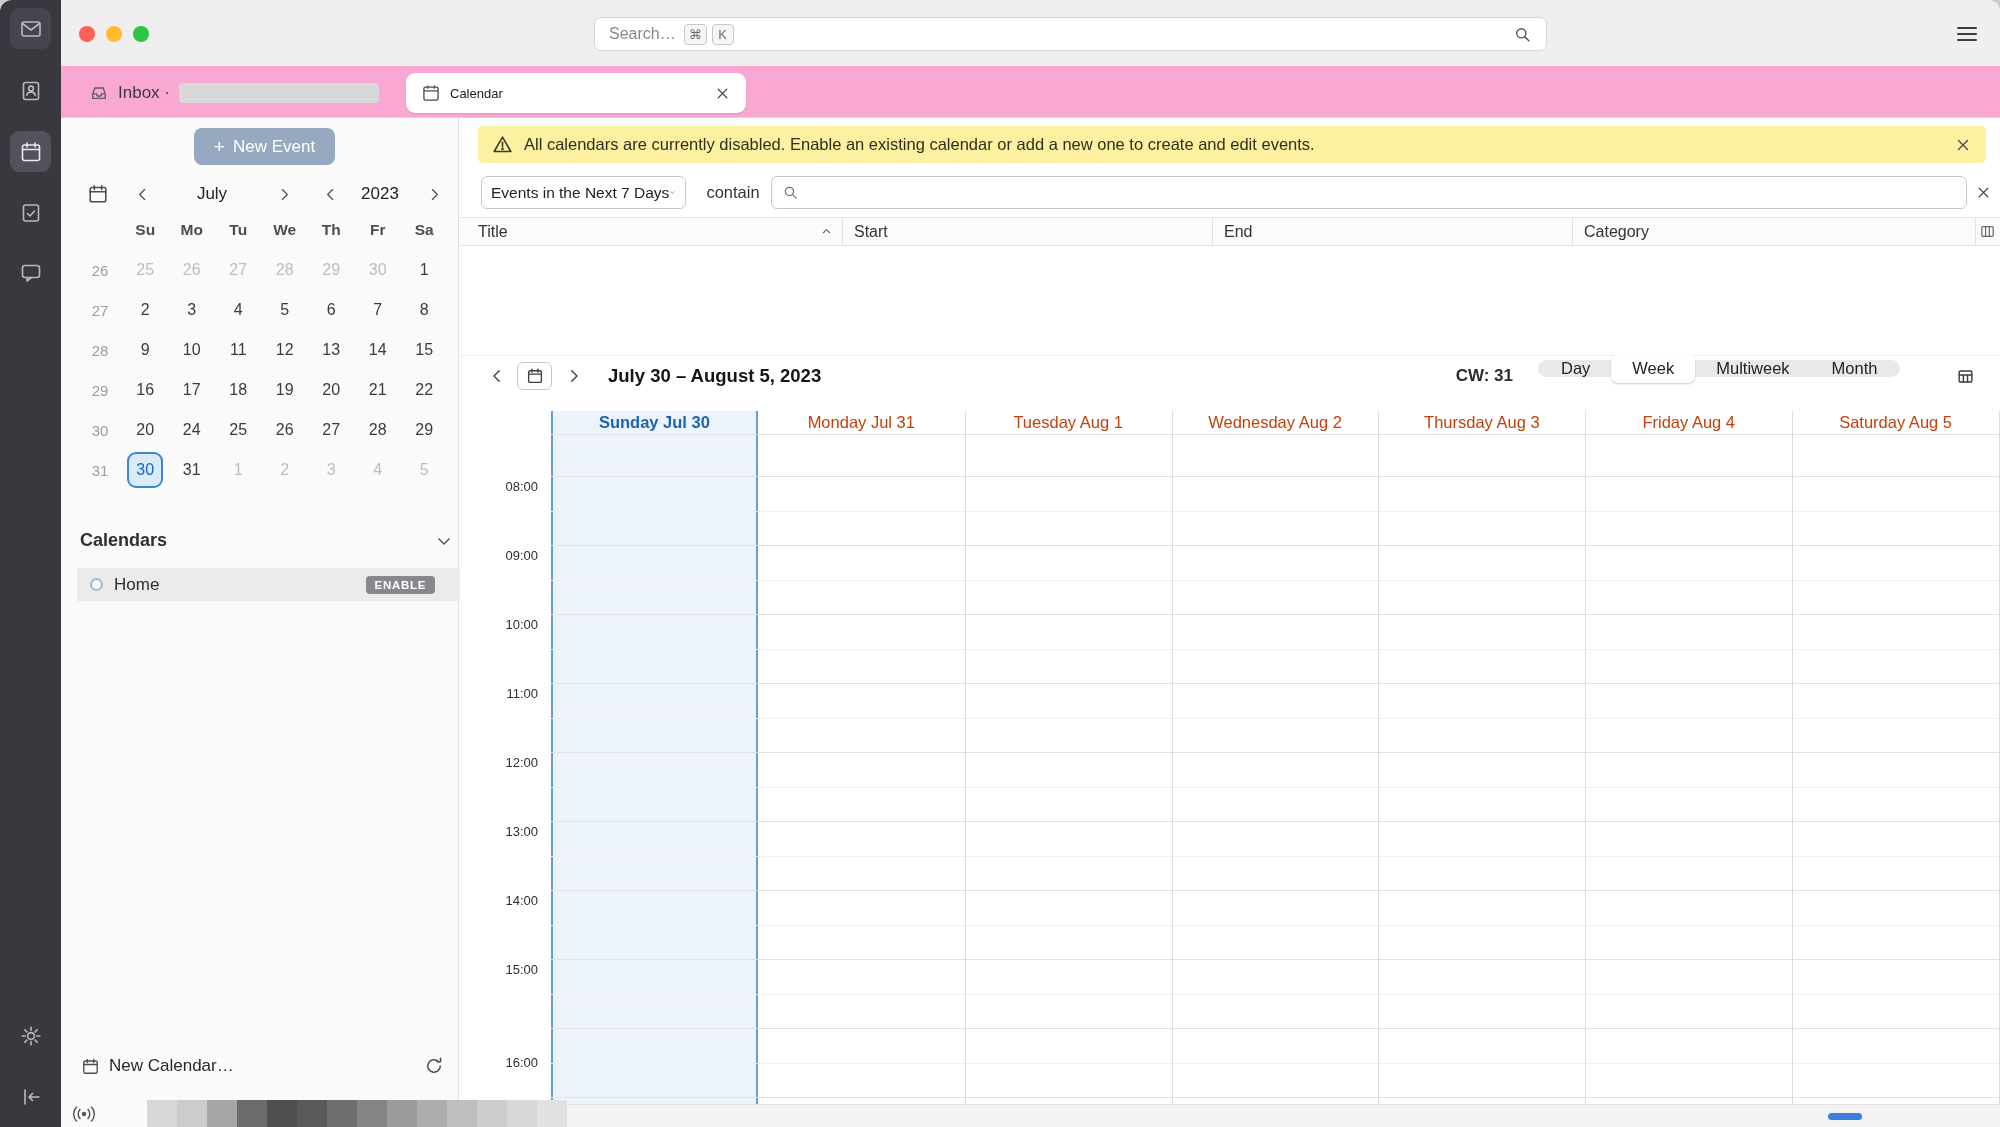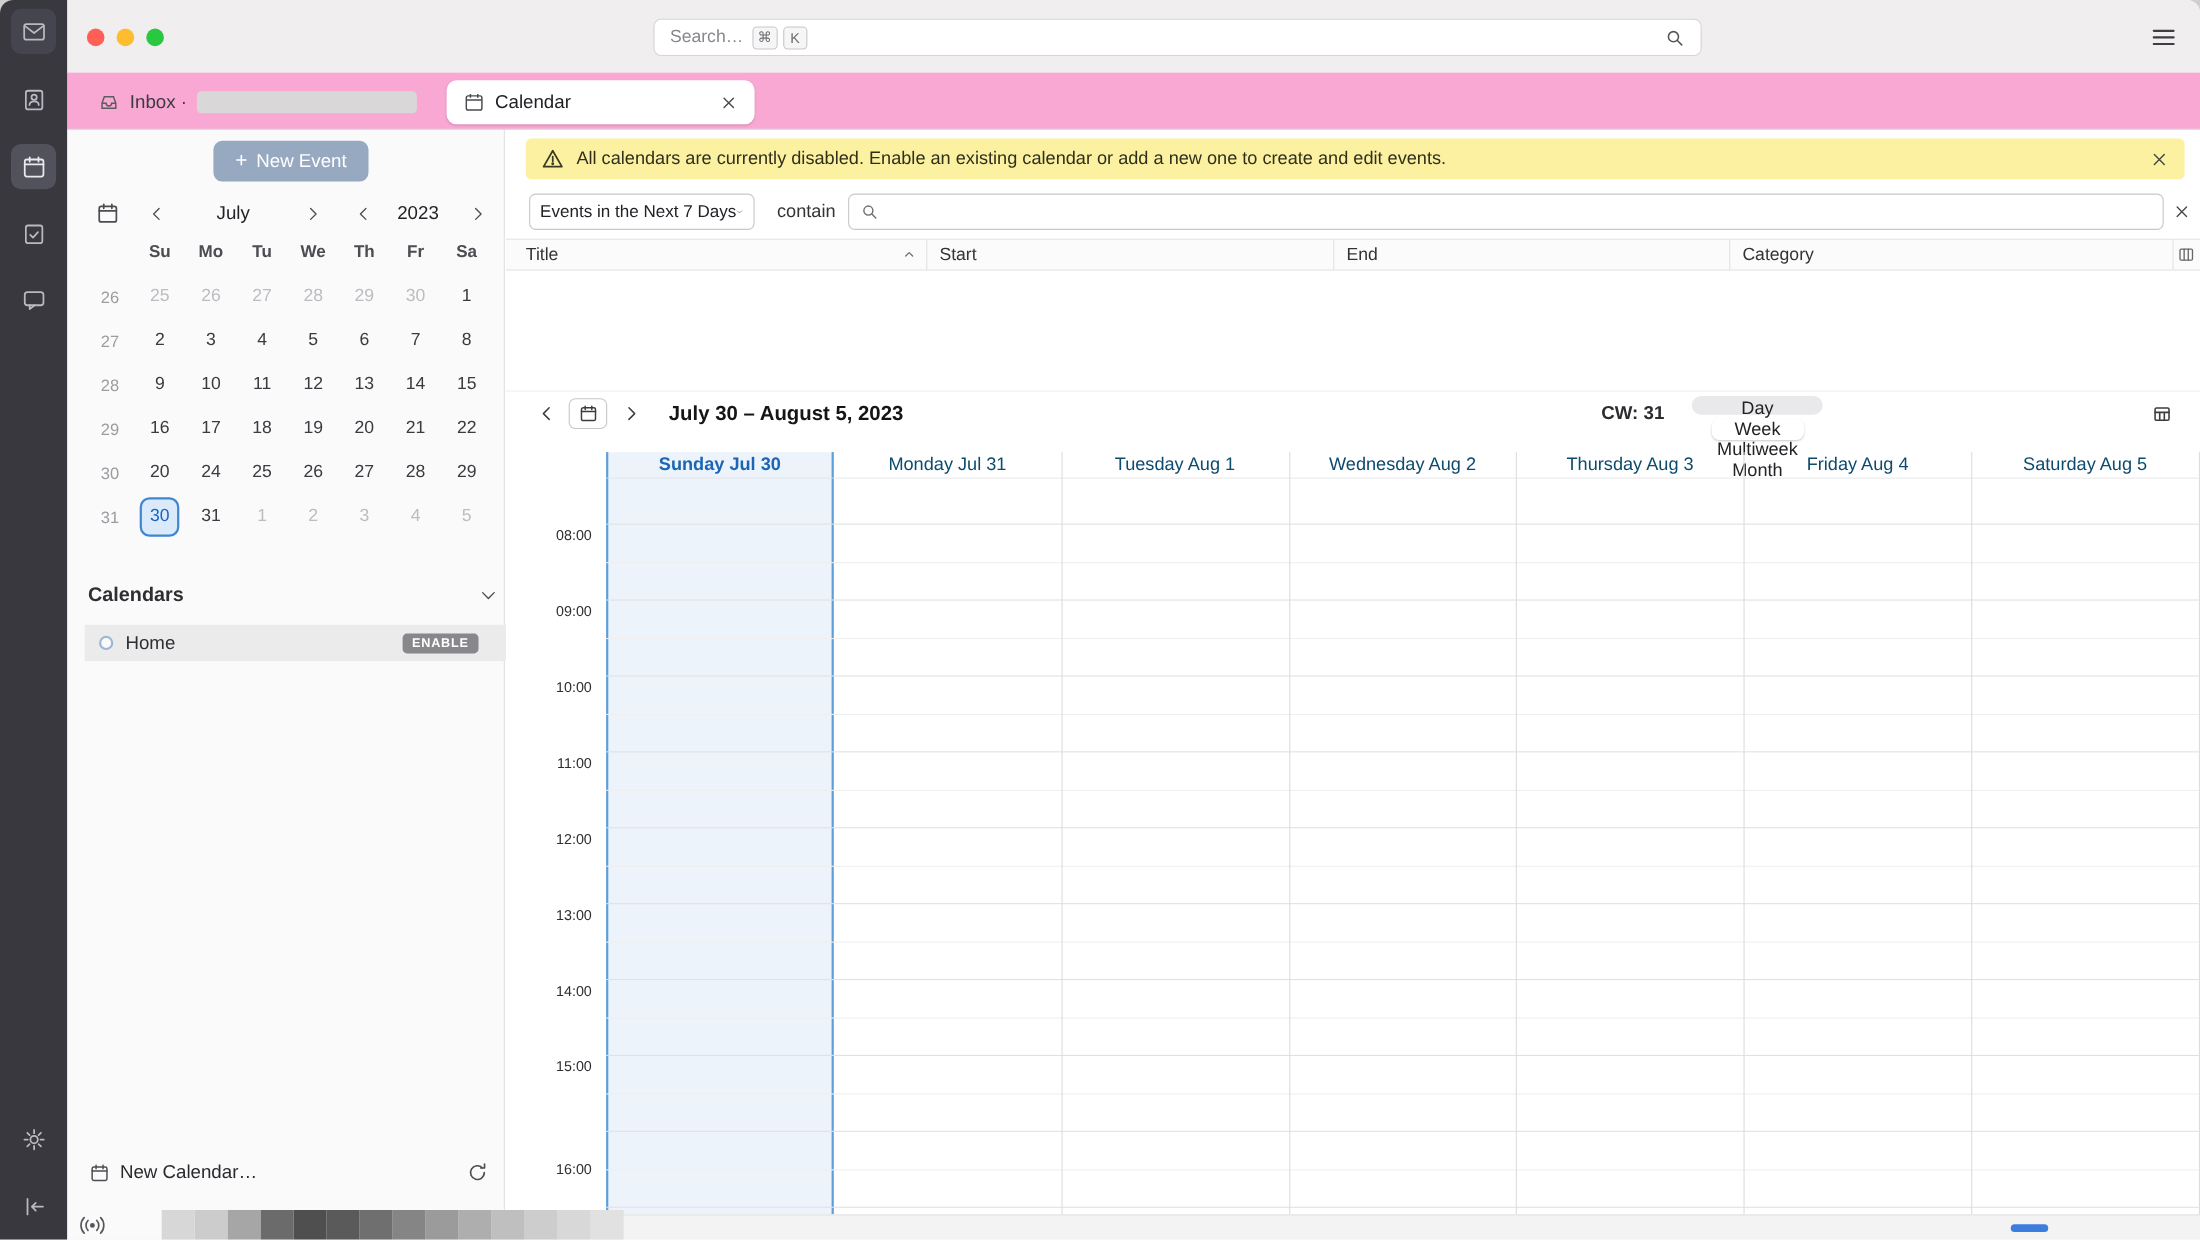--- a/index.html
+++ b/index.html
@@ -33,21 +33,21 @@
   .key-badge + .key-badge { margin-left:5px; }
   .flex-sp { flex:1; }
   .hamburger { position:absolute; right:20px; top:23px; width:26px; height:22px; display:flex; align-items:center; justify-content:center; }
 
   
   .tabbar { position:absolute; left:61px; top:66px; right:0; height:52px; background:#f9a8d4; border-bottom:1px solid #d8d6d6; }
   .tab-inbox { position:absolute; left:16px; top:7px; width:328px; height:40px; display:flex; align-items:center; padding:0 12px; color:#3a3a3f; font-size:17px; border-radius:8px; }
   .tab-inbox svg { stroke:#5b5b60; fill:none; stroke-width:1.6; }
   .tab-inbox span.lbl { margin-left:9px; white-space:nowrap; }
   .redacted { margin-left:9px; width:200px; height:20px; background:#d9d7d7; border-radius:4px; }
-  .tab-calendar { position:absolute; left:345px; top:7px; width:280px; height:40px; background:#fff; border-radius:9px; box-shadow:0 1px 2px rgba(0,0,0,.12); display:flex; align-items:center; padding:0 15px; color:#212126; font-size:17px; }
+  .tab-calendar { position:absolute; left:345px; top:7px; width:340px; height:40px; background:#fff; border-radius:9px; box-shadow:0 1px 2px rgba(0,0,0,.12); display:flex; align-items:center; padding:0 15px; color:#212126; font-size:13px; }
   .tab-calendar svg.icn { stroke:#4a4a50; fill:none; stroke-width:1.6; }
   .tab-calendar span.lbl { margin-left:9px; }
 
   
   .left-panel { position:absolute; left:61px; top:118px; width:398px; bottom:0; background:#fbfafa; border-right:1px solid #e2e0e0; }
   .new-event-btn { position:absolute; left:133px; top:10px; width:141px; height:37px; background:#96a9c1; border:none; border-radius:8px; color:#fff; font-size:17px; font-weight:500; font-family:inherit; display:flex; align-items:center; justify-content:center; gap:8px; }
   .mc-nav { position:absolute; left:0; top:62px; width:100%; height:32px; }
   .mc-nav .nav-ico { position:absolute; display:flex; align-items:center; justify-content:center; }
   .mc-nav svg { stroke:#4c4c52; fill:none; stroke-width:1.7; stroke-linecap:round; stroke-linejoin:round; }
   .mc-month, .mc-year { position:absolute; top:4px; width:70px; text-align:center; font-size:17px; color:#222227; }
@@ -93,27 +93,27 @@
   .th svg { stroke:#66666b; fill:none; stroke-width:1.7; stroke-linecap:round; stroke-linejoin:round; }
 
   .navbar { position:absolute; left:0; top:237px; width:100%; height:40px; border-top:1px solid #efefef; }
   .nav-btn { position:absolute; display:flex; align-items:center; justify-content:center; }
   .nav-btn svg, .view-rotate svg { stroke:#3c3c40; fill:none; stroke-width:1.8; stroke-linecap:round; stroke-linejoin:round; }
   .nb-prev { left:25px; top:8px; width:24px; height:24px; }
   .nb-today { left:57px; top:6px; width:35px; height:28px; border:1px solid #c7c7c7; border-radius:6px; }
   .nb-next { left:102px; top:8px; width:24px; height:24px; }
   .nav-title { position:absolute; left:148px; top:9px; font-size:18.5px; font-weight:700; color:#151518; }
   .cw-label { position:absolute; right:487px; top:10px; font-size:17px; font-weight:600; color:#2c2c30; }
-  .segmented { position:absolute; left:1078px; top:4px; height:17px; background:#e9e8ea; border-radius:15px; display:flex; align-items:center; padding:2px;flex-direction:column; }
+  .segmented { position:absolute; left:1078px; top:4px; height:17px; background:#e9e8ea; border-radius:15px; display:flex; align-items:center; padding:2px; }
   .seg { height:29px; padding:0 21px; display:flex; align-items:center; justify-content:center; font-size:16.5px; color:#222227; border-radius:7px; }
   .seg-sel { background:#fff; box-shadow:0 1px 2px rgba(0,0,0,.22); font-weight:400; }
   .view-rotate { position:absolute; left:1493px; top:8px; width:24px; height:24px; display:flex; align-items:center; justify-content:center; }
 
   .week-headers { position:absolute; left:91px; top:293px; width:1448px; height:23px; display:flex; }
-  .wd { flex:1; display:flex; align-items:center; justify-content:center; font-size:16.5px; color:#0c4a6e; }
+  .wd { flex:1; display:flex; align-items:center; justify-content:center; font-size:16.5px; color:#c2410c; }
   .wd-today { color:#1b65b4; font-weight:600; }
   .hour-label { position:absolute; left:0; width:78px; text-align:right; font-size:13px; color:#2e2e33; }
   .week-grid { position:absolute; left:91px; top:316px; width:1448px; height:670px; overflow:hidden; }
   .hline { position:absolute; left:0; right:0; height:1px; background:#e1e1e1; }
   .hline.half { background:#efefef; }
   .gcol { position:absolute; top:0; bottom:0; }
   .vsep { position:absolute; top:293px; height:693px; width:1px; background:#dddddd; }
   .today-col { position:absolute; left:91px; top:293px; width:207px; height:693px; background:rgba(96,156,220,.12); border-left:2px solid #5e9fd9; border-right:2px solid #5e9fd9; pointer-events:none; }
 
   .hscroll { position:absolute; left:0; right:0; bottom:0; height:23px; background:#f4f3f3; border-top:1px solid #e2e1e1; }

